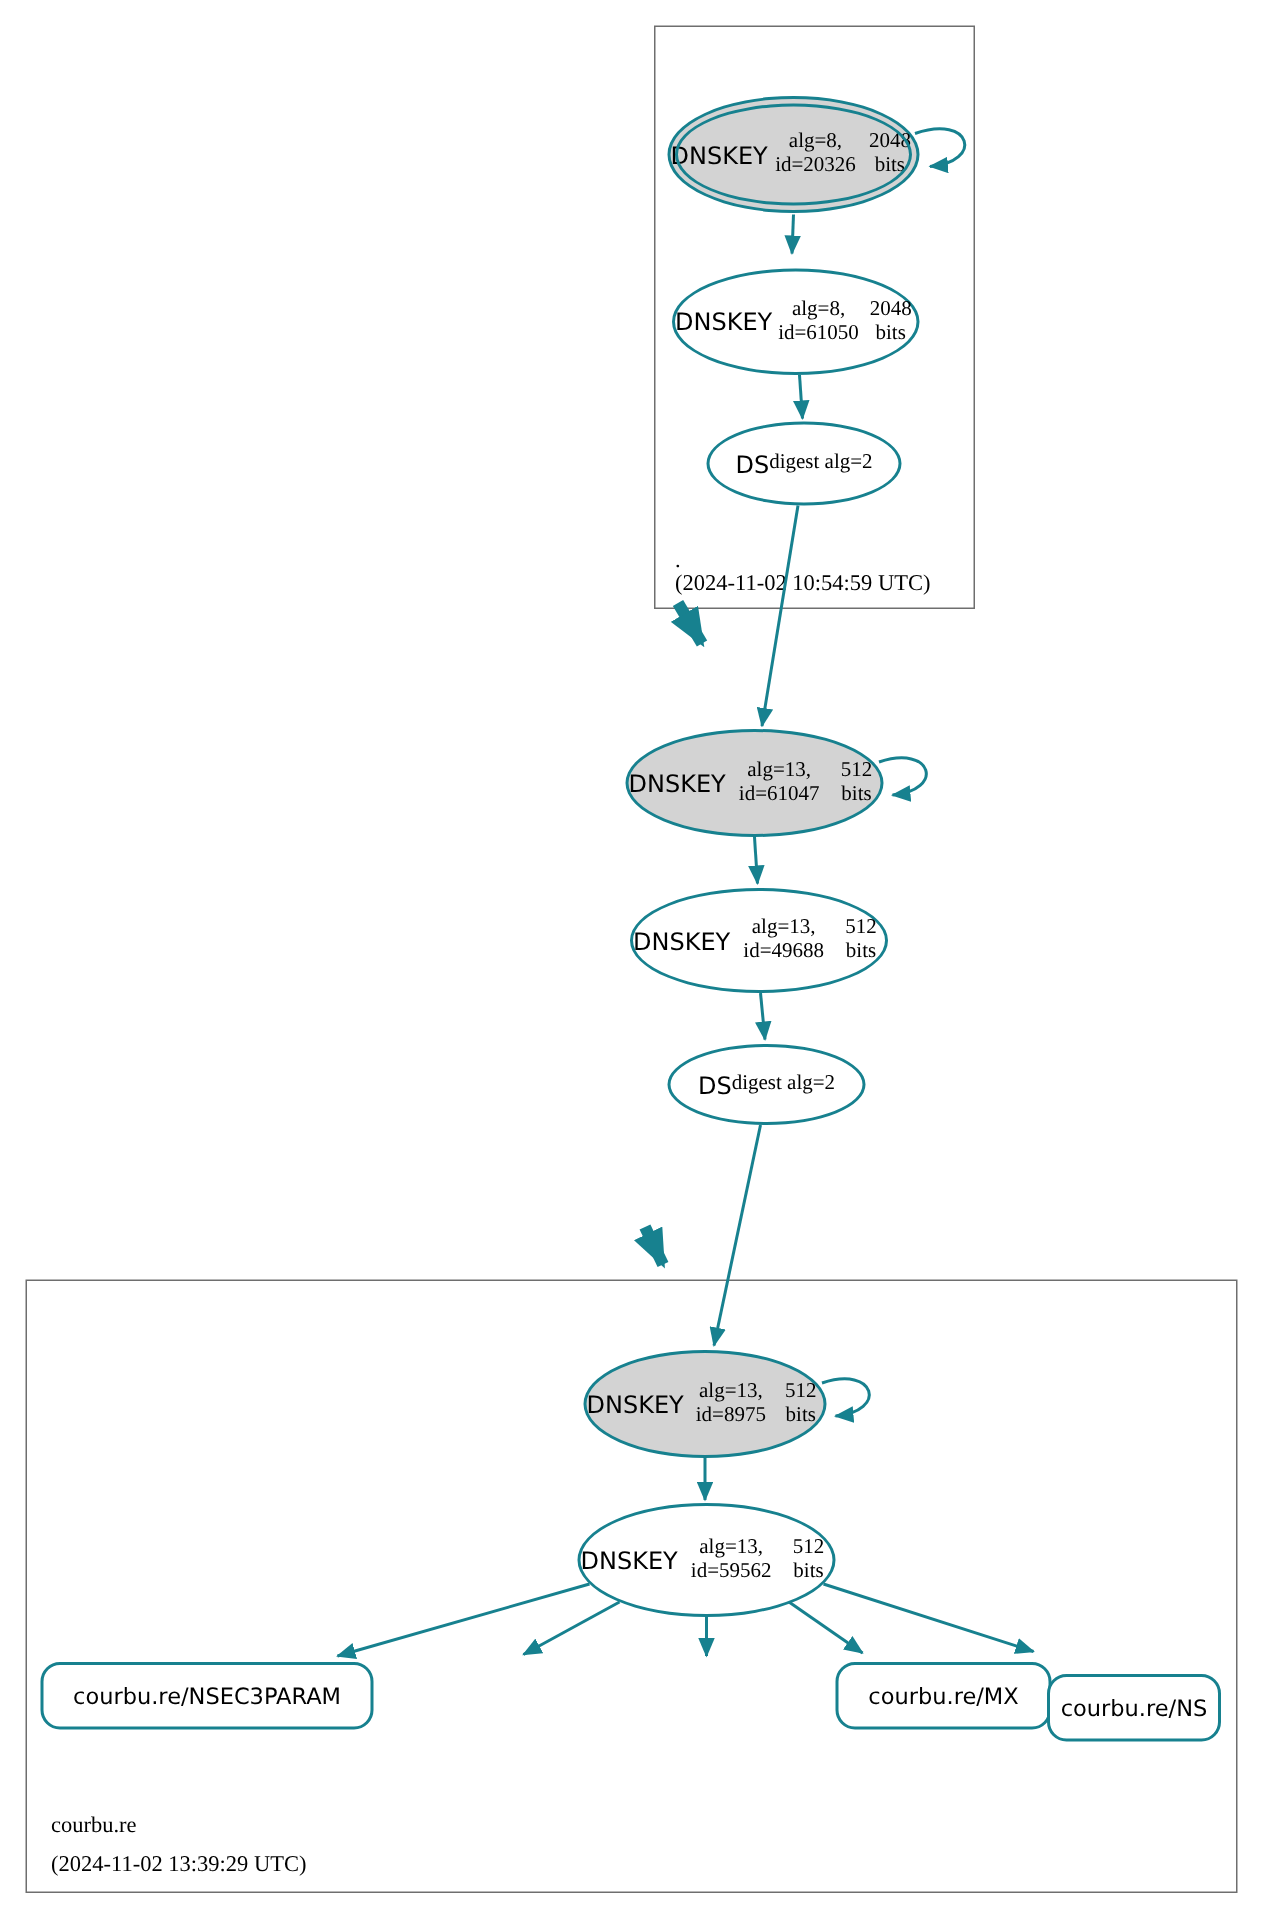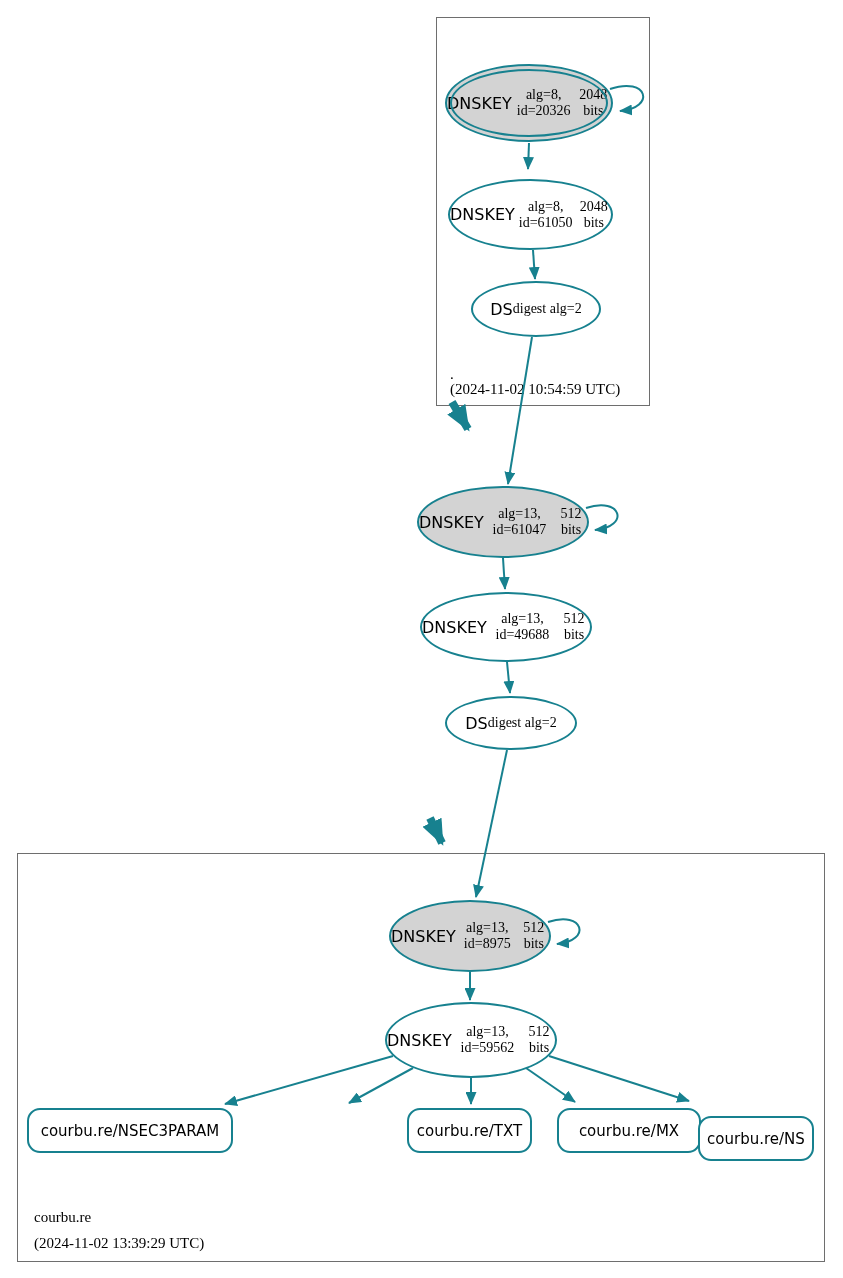--- a/index.html
+++ b/index.html
@@ -101,25 +101,22 @@
     <div class="ntitle">DNSKEY</div>
     <div class="ndetail">alg=13, id=8975</div>
     <div class="ndetail">512 bits</div>
   </div>
   <div class="node" style="left:385px; top:1002px; width:172px; height:76px;">
     <div class="ntitle">DNSKEY</div>
     <div class="ndetail">alg=13, id=59562</div>
     <div class="ndetail">512 bits</div>
   </div>
 
-  <div class="rrset" style="left:27px; top:1108px; width:206px; height:45px;">
+  <div class="rrset" style="left:27px; top:1108px; width:222px; height:45px;">
     <span>courbu.re/NSEC3PARAM</span>
-  </div>
-  <div class="rrset" style="left:407px; top:1108px; width:125px; height:45px;">
-    <span>courbu.re/TXT</span>
   </div>
   <div class="rrset" style="left:557px; top:1108px; width:144px; height:45px;">
     <span>courbu.re/MX</span>
   </div>
   <div class="rrset" style="left:698px; top:1116px; width:116px; height:45px;">
     <span>courbu.re/NS</span>
   </div>
 
 </div>
 

